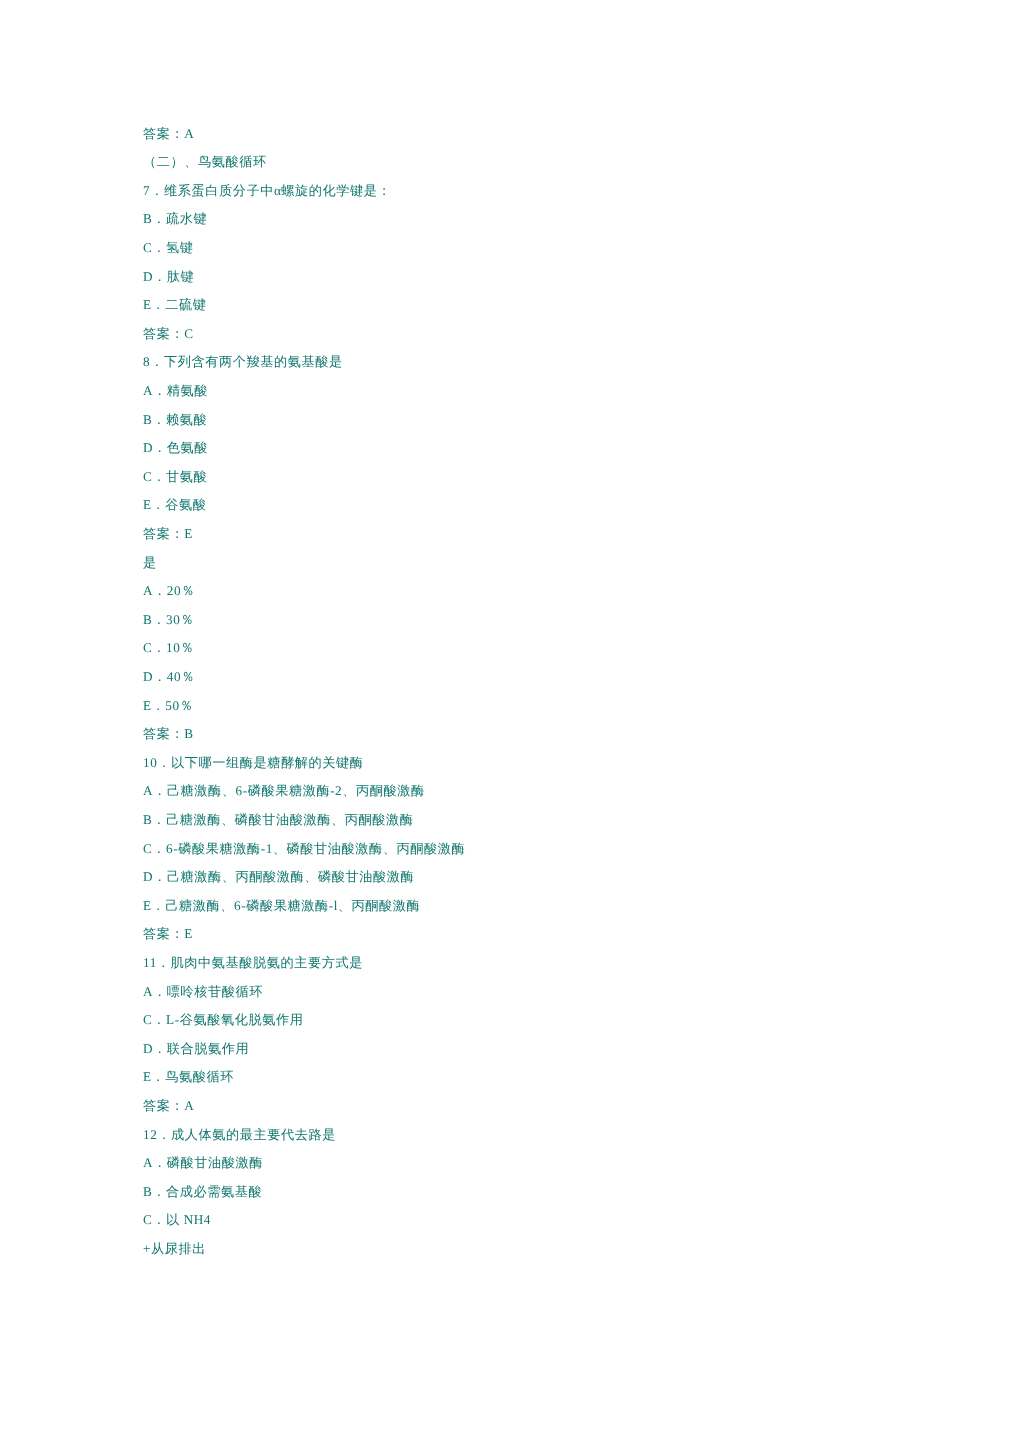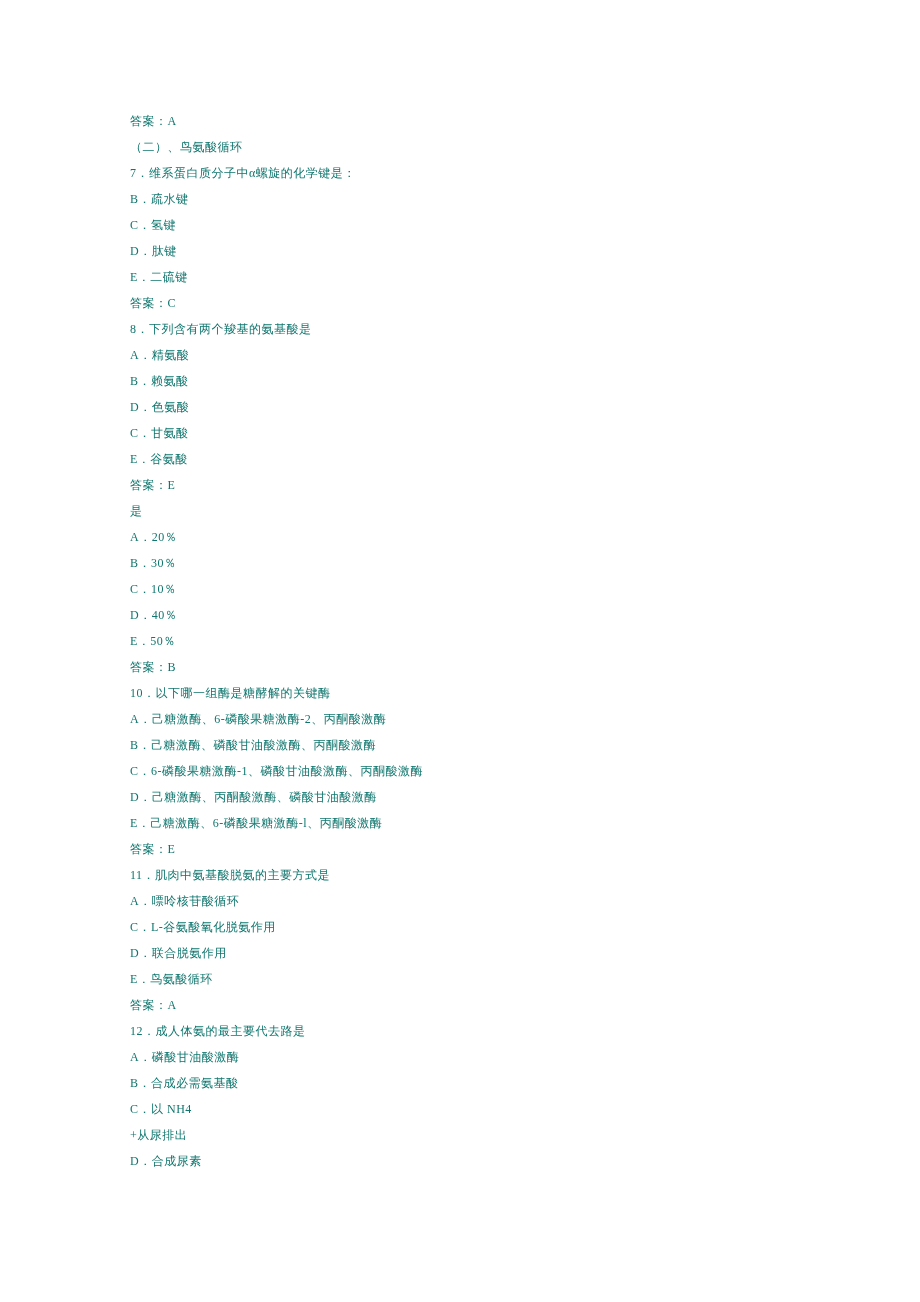--- a/index.html
+++ b/index.html
@@ -58,14 +58,13 @@
   <div class="line">A．嘌呤核苷酸循环</div>
   <div class="line">C．L-谷氨酸氧化脱氨作用</div>
   <div class="line">D．联合脱氨作用</div>
   <div class="line">E．鸟氨酸循环</div>
   <div class="line">答案：A</div>
   <div class="line">12．成人体氨的最主要代去路是</div>
   <div class="line">A．磷酸甘油酸激酶</div>
   <div class="line">B．合成必需氨基酸</div>
   <div class="line">C．以 NH4</div>
   <div class="line">+从尿排出</div>
-  <div class="line">D．合成尿素</div>
 </div>
 
 </body></html>

